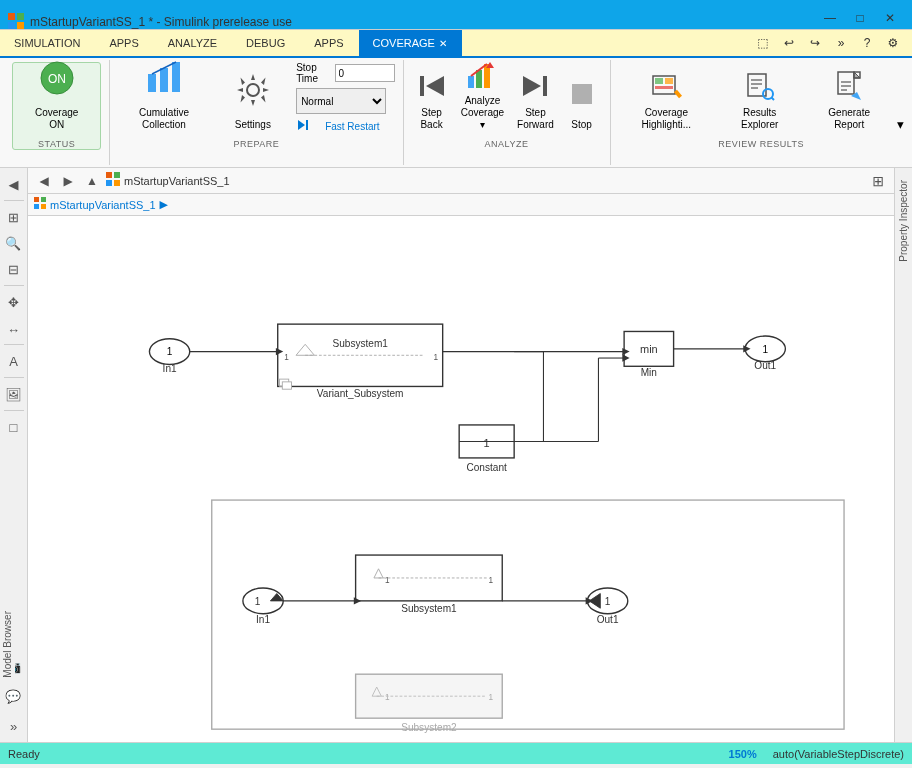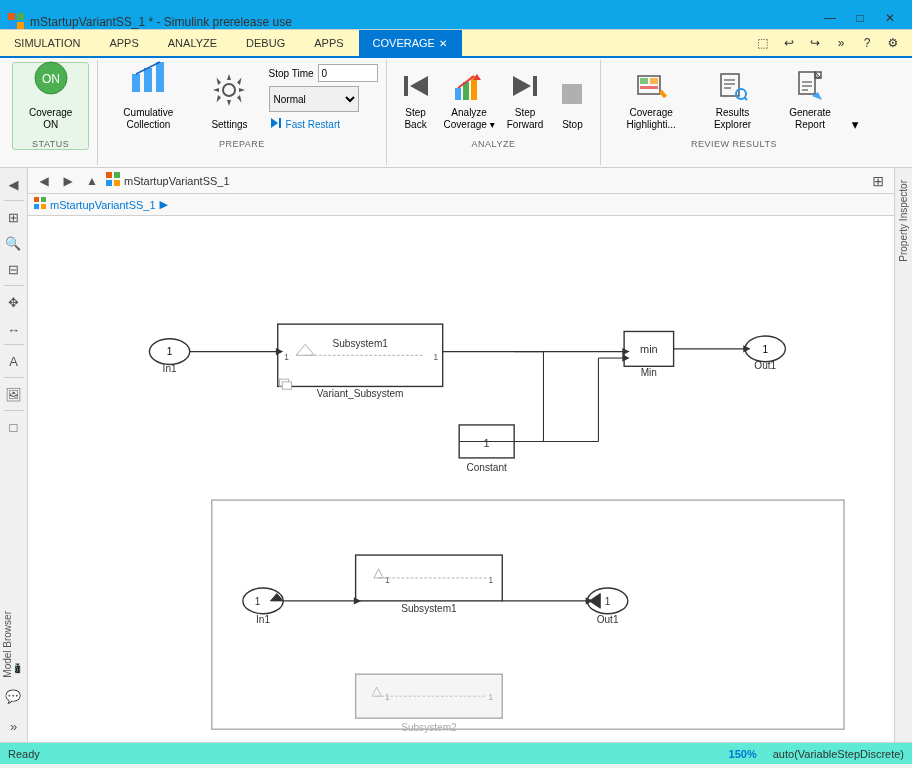--- a/index.html
+++ b/index.html
@@ -107,30 +107,30 @@
     .stoptime-row {
       display: flex; align-items: center; gap: 4px; font-size: 10px;
     }
     .stoptime-input {
       width: 60px; height: 18px; border: 1px solid #aaa; padding: 0 3px; font-size: 10px;
     }
     .solver-select {
       width: 90px; height: 26px; font-size: 10px; border: 1px solid #aaa;
     }
     .fast-restart-row {
-      display: flex; align-items: center; gap: 3px; font-size: 10px; color: #0078d4; cursor: pointer;
+      display: flex; align-items: center; gap: 15px; font-size: 10px; color: #0078d4; cursor: pointer;
     }
 
     
     .big-btn {
       display: flex;
       flex-direction: column;
       align-items: center;
       justify-content: flex-end;
-      padding: 4px 16px 18px;
+      padding: 4px 22px 18px;
       cursor: pointer;
       border: 1px solid transparent;
       border-radius: 3px;
       background: transparent;
       min-width: 52px;
       height: 88px;
       gap: 2px;
     }
     .big-btn-icon { font-size: 36px; display: block; }
     .big-btn-label { font-size: 10px; text-align: center; line-height: 1.2; }

